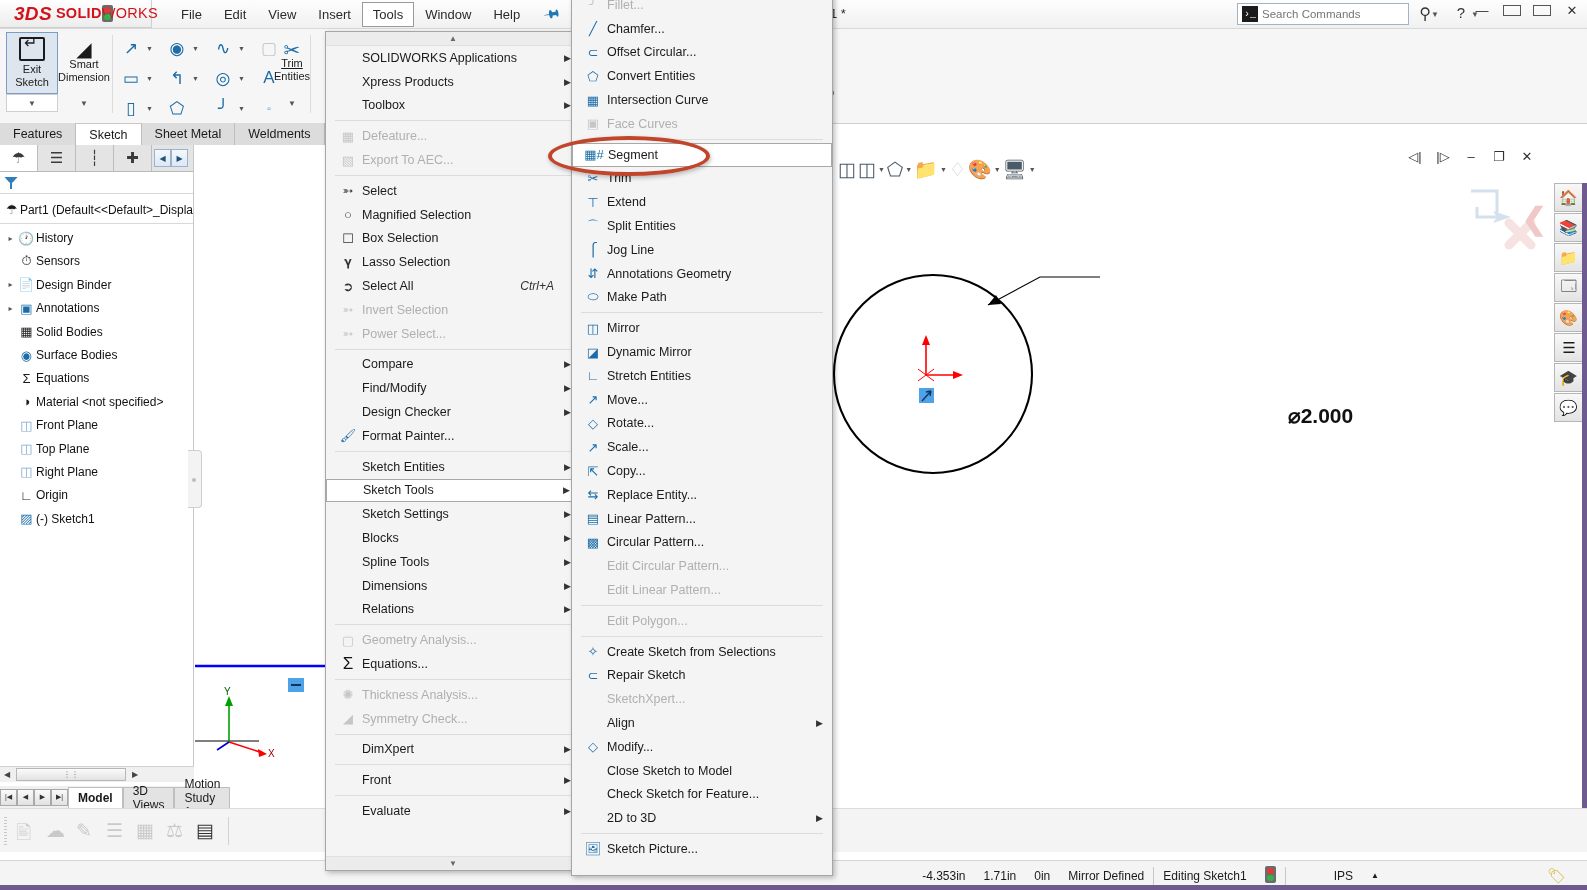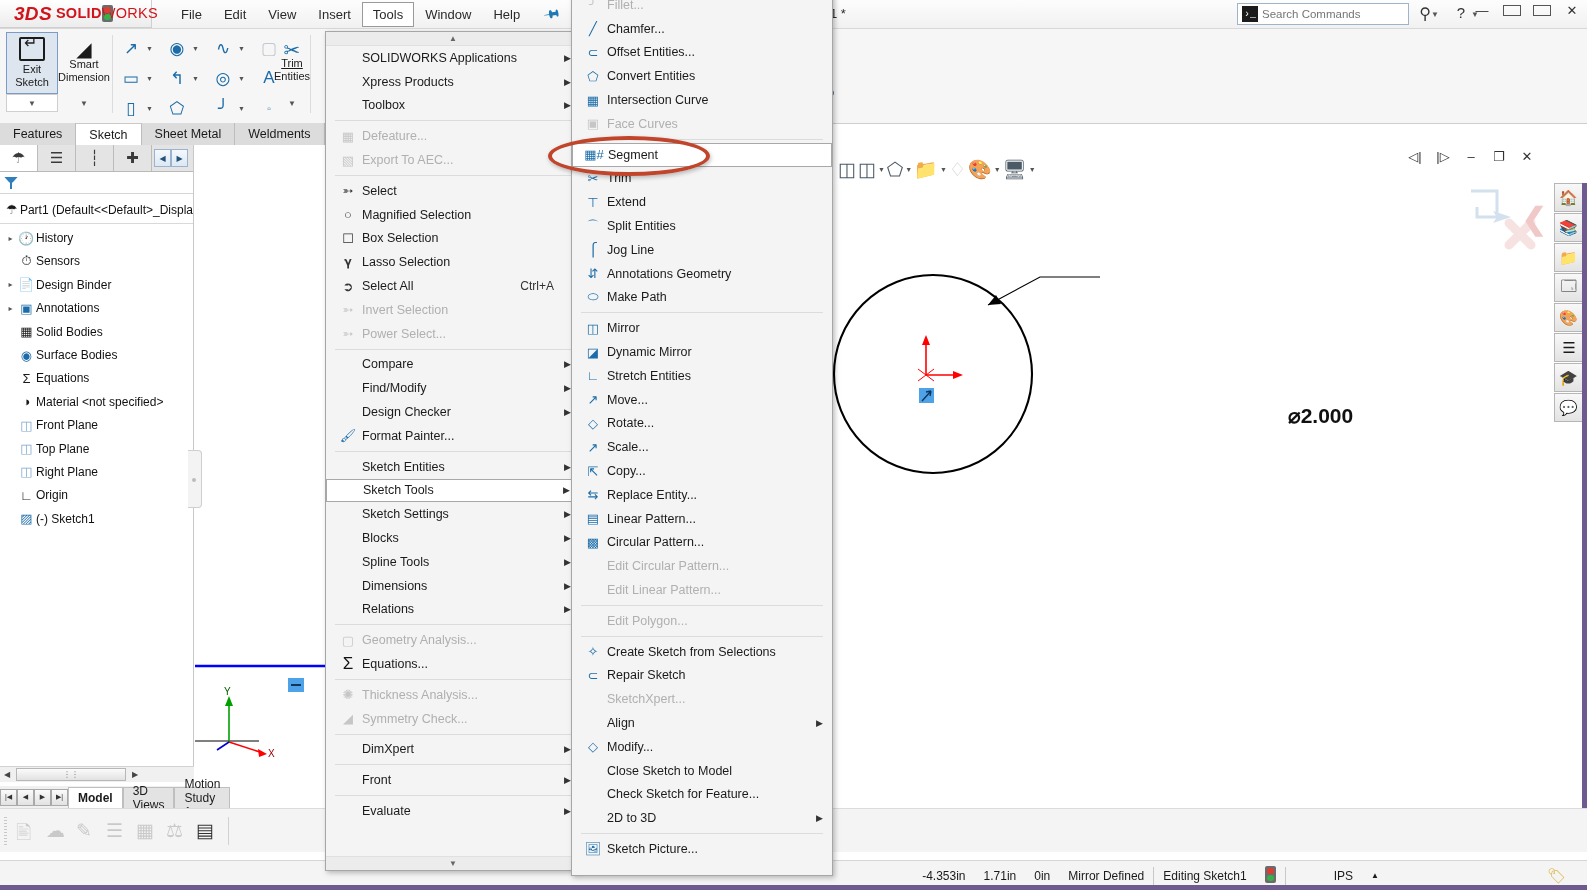--- a/index.html
+++ b/index.html
@@ -181,21 +181,21 @@
   #sketchtools-menu{ left:571px; top:-8px; width:262px; height:884px; }
   .mscroll{ height:14px; display:flex; align-items:center; justify-content:center;
     font-size:8px; color:#666; background:#ececec; border-bottom:1px solid #e0e0e0;}
   .mscroll.bot{ border-bottom:none; border-top:1px solid #e0e0e0;}
   .mrow{ height:23.8px; display:flex; align-items:center; padding-left:8px; position:relative; white-space:nowrap;}
   .mrow.hl{ background:#ffffff; border:1px solid #a8a8a8; }
   .mrow .mi{ width:28px; text-align:center; font-size:13px; color:#1b6ca8; flex:0 0 28px;}
   .mrow .mi.dis{ color:#c6c6c6;}
   .mrow .ml{ color:#1a1a1a; }
   .mrow.disabled .ml{ color:#b0b0b0; }
-  .mrow .mk{ position:absolute; right:26px; color:#333; font-size:12px;}
+  .mrow .mk{ position:absolute; right:26px; color:#333; font-size:12px;font-style:italic;}
   .mrow .marrow{ position:absolute; right:9px; font-size:9px; color:#333;}
   .msep{ height:1px; background:#dcdcdc; margin:3px 9px 3px 37px;}
   .msep.full{ margin:3px 9px; }
   #sketchtools-menu .mrow{ padding-left:7px; }
 
   .annot-ellipse{
     position:absolute; left:548px; top:136px; width:162px; height:40px;
     border:4px solid #c0452b; border-radius:50%; z-index:60;
     box-shadow:1px 2px 4px rgba(0,0,0,.25);
   }
@@ -770,21 +770,21 @@
     <div class="mrow disabled">
         <span class="mi dis">╯</span>
         <span class="ml">Fillet...</span>
       </div>
     <div class="mrow">
         <span class="mi">╱</span>
         <span class="ml">Chamfer...</span>
       </div>
     <div class="mrow">
         <span class="mi">⊂</span>
-        <span class="ml">Offset Entities...</span>
+        <span class="ml">Offset Circular...</span>
       </div>
     <div class="mrow">
         <span class="mi">⬠</span>
         <span class="ml">Convert Entities</span>
       </div>
     <div class="mrow">
         <span class="mi">▦</span>
         <span class="ml">Intersection Curve</span>
       </div>
     <div class="mrow disabled">

